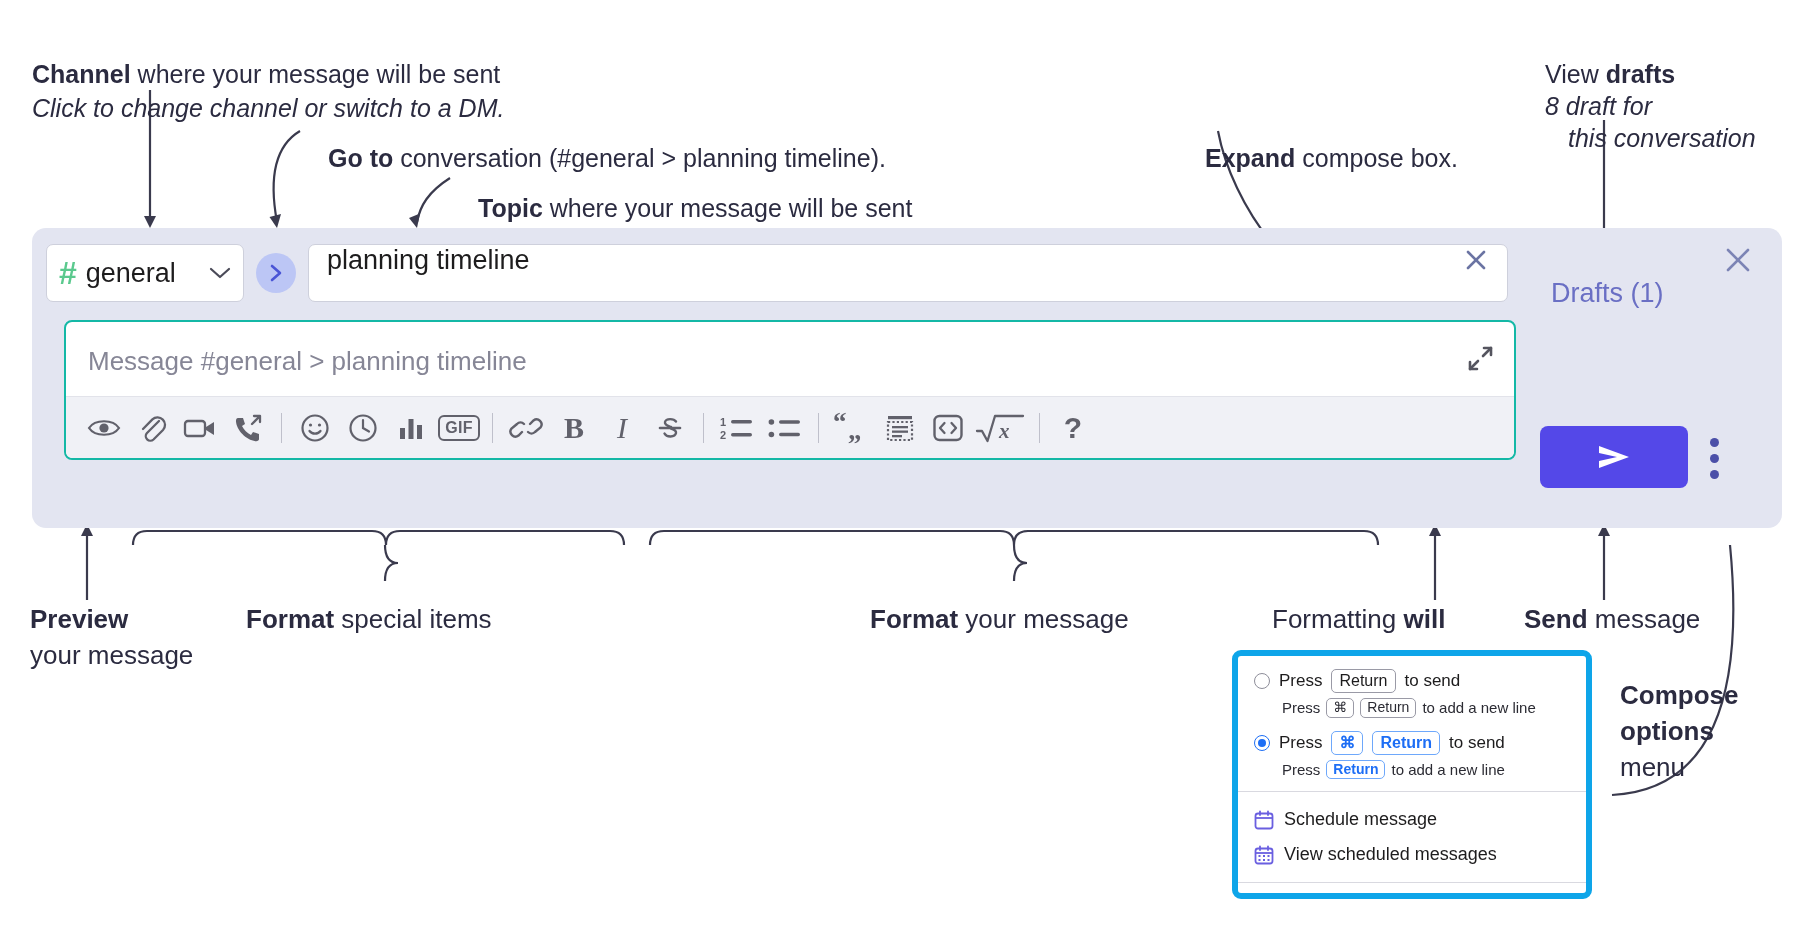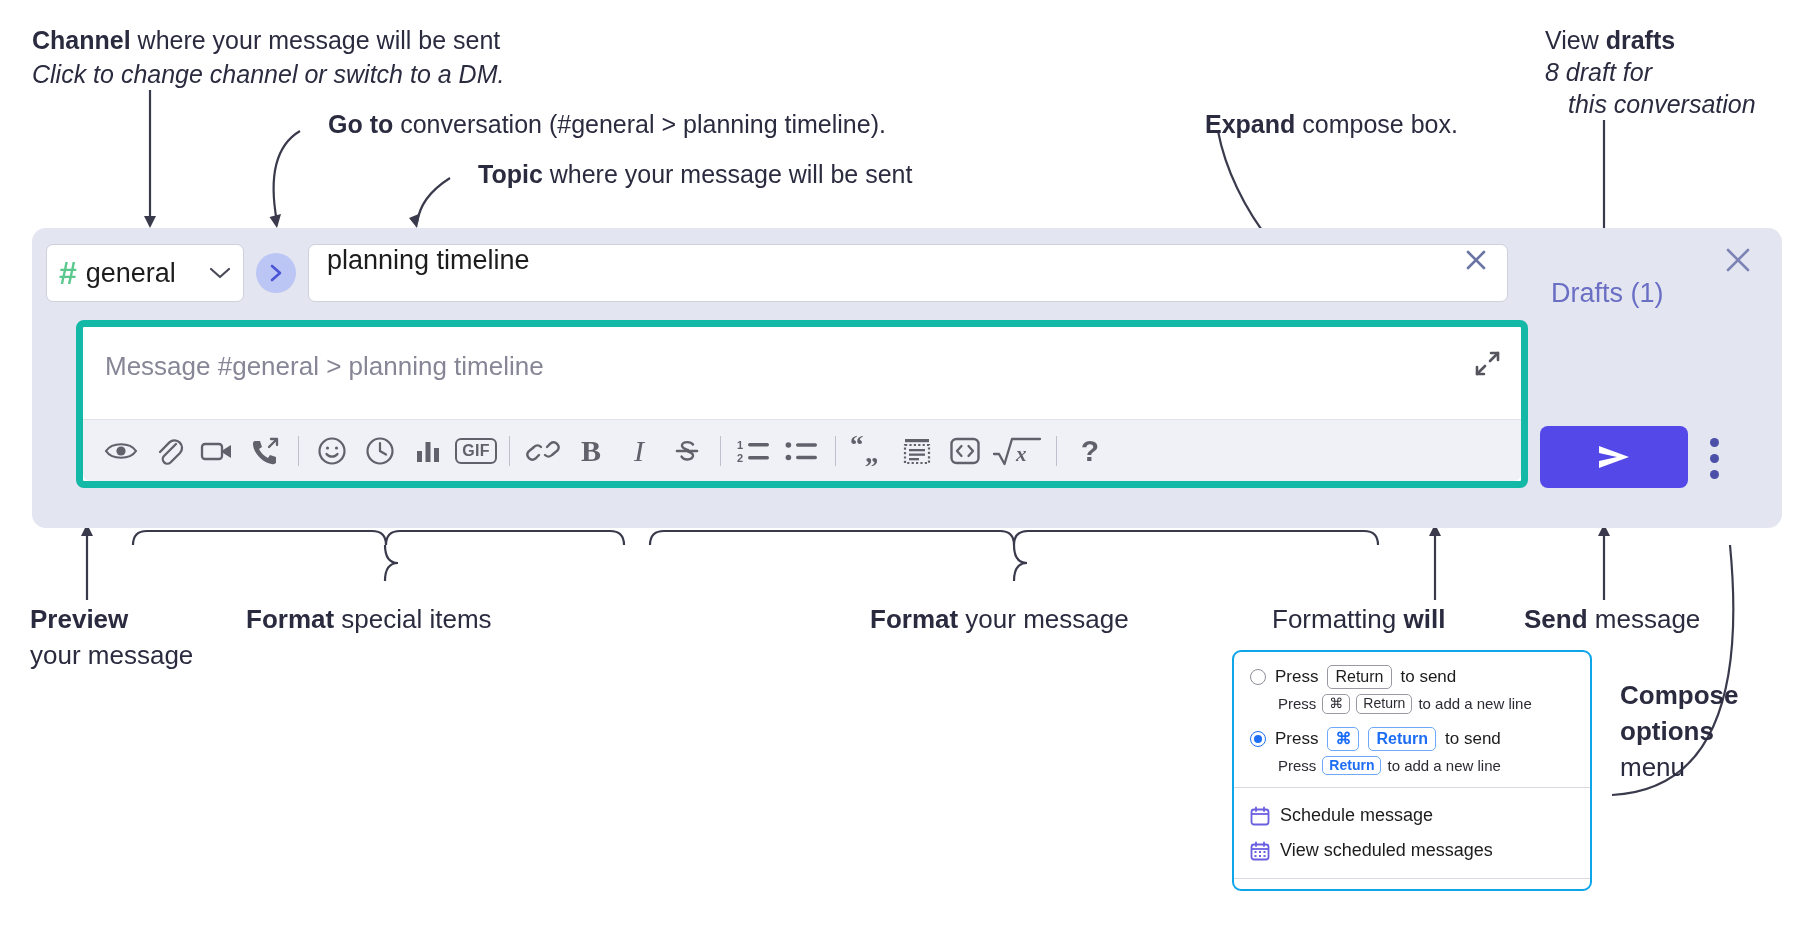--- a/index.html
+++ b/index.html
@@ -4,21 +4,21 @@
 <style>
   html,body{margin:0;padding:0;background:#ffffff;}
   body{
     width:1814px;height:944px;position:relative;overflow:hidden;
     font-family:"Liberation Sans", sans-serif;
     color:#2b2b40;
   }
   .anno{position:absolute;color:#2b2b40;white-space:nowrap;line-height:1.32;}
   .anno b{font-weight:700;}
   .anno i{font-style:italic;}
-  .a25{font-size:25px;}
+  .a25{font-size:25px;margin-top:34px;}
   .a26{font-size:26px;}
   svg{display:block;overflow:visible;}
   .lines{position:absolute;left:0;top:0;width:1814px;height:944px;pointer-events:none;}
 
   
   #compose{
     position:absolute;left:32px;top:228px;width:1750px;height:300px;
     background:#e3e5f1;border-radius:14px;
   }
   #composeInner{position:absolute;left:0;top:0;width:1516px;height:300px;}
@@ -35,22 +35,22 @@
     display:flex;align-items:center;justify-content:center;margin:0 12px;
     color:#4a55d6;flex:none;
   }
   .topic-field{
     width:1200px;height:58px;background:#fff;border:1px solid #ced0dc;border-radius:7px;
     display:flex;align-items:flex-start;padding:0 16px 0 18px;box-sizing:border-box;
   }
   .topic-value{font-size:27px;color:#1d1c1d;flex:1;}
   .topic-x{color:#6b74a3;}
   .msgbox{
-    position:absolute;left:44px;top:92px;width:1452px;height:168px;
-    background:#fff;border:7px solid #14b8a6;border-radius:8px;box-sizing:border-box;
+    position:absolute;left:32px;top:92px;width:1452px;height:140px;
+    background:#fff;border:2px solid #14b8a6;border-radius:8px;box-sizing:border-box;
   }
   .placeholder{position:absolute;left:22px;top:24px;font-size:26px;color:#868696;}
   .expand{position:absolute;right:18px;top:22px;color:#55555f;}
   .toolbar{
     position:absolute;left:0;bottom:0;width:100%;height:62px;background:#f0f1f6;
     border-top:1px solid #e2e3ea;border-radius:0 0 7px 7px;
     display:flex;align-items:center;padding-left:14px;box-sizing:border-box;
     color:#61616b;
   }
   .tb{width:48px;height:48px;display:flex;align-items:center;justify-content:center;flex:none;}
@@ -71,21 +71,21 @@
   .send-btn{
     position:absolute;left:1540px;top:426px;width:148px;height:62px;border-radius:8px;
     background:#5448e8;display:flex;align-items:center;justify-content:center;
   }
   .kebab{position:absolute;left:1710px;top:438px;color:#4b4fa8;}
   .kebab i{display:block;width:9px;height:9px;border-radius:50%;background:#4b4fa8;margin-bottom:7px;}
 
   
   #menu{
     position:absolute;left:1232px;top:650px;width:360px;
-    background:#fff;border:2px solid #0ea5e9;border-radius:9px;
+    background:#fff;border:6px solid #0ea5e9;border-radius:9px;
     box-sizing:border-box;padding:10px 0 0 0;
     font-size:17px;color:#1d1c1d;
   }
   .opt{display:flex;align-items:center;gap:9px;padding:3px 0 3px 16px;}
   .radio{width:16px;height:16px;border-radius:50%;border:1.6px solid #8e8e9a;box-sizing:border-box;flex:none;}
   .radio.on{border:1.6px solid #1d6ef5;position:relative;}
   .radio.on::after{content:"";position:absolute;left:3px;top:3px;width:8px;height:8px;border-radius:50%;background:#1d6ef5;}
   .key{
     border:1px solid #9a9aa6;border-radius:5px;padding:1px 7px;font-size:16px;
     display:inline-block;line-height:1.25;

